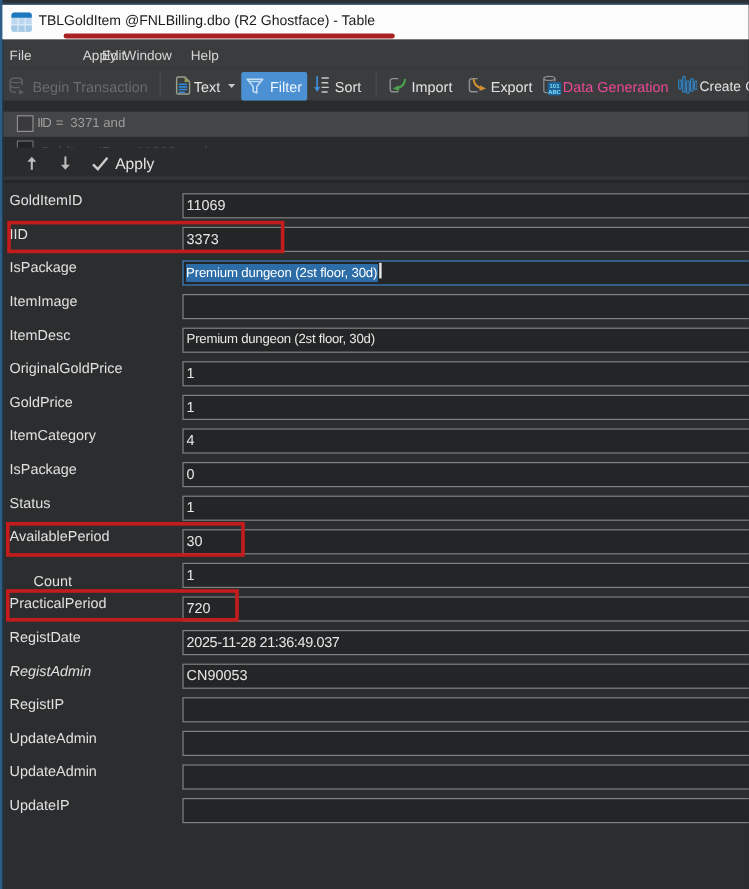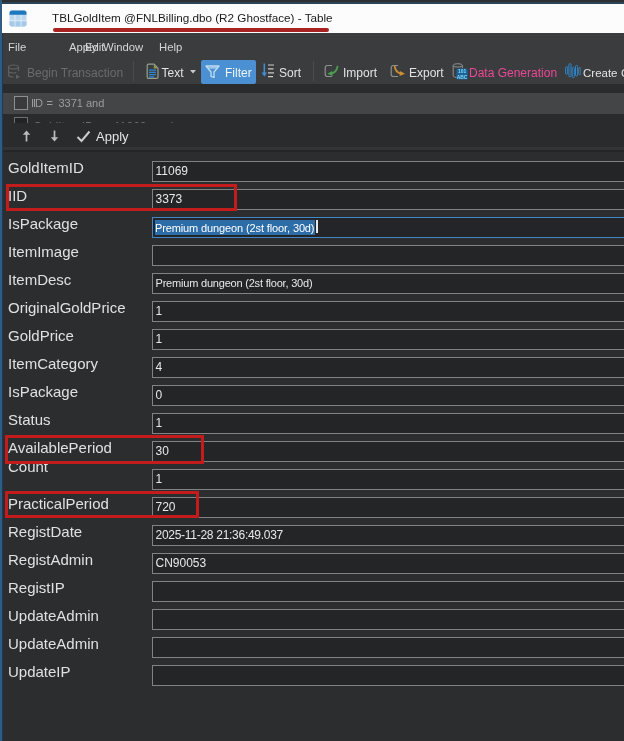--- a/index.html
+++ b/index.html
@@ -1,36 +1,36 @@
 <!DOCTYPE html>
 <html><head>
 <meta charset="utf-8">
 <style>
 * { margin:0; padding:0; box-sizing:border-box; }
 html,body { width:624px; height:741px; overflow:hidden; }
 body { font-family:"Liberation Sans", sans-serif; background:#2c2d2e; position:relative; }
 .abs { position:absolute; }
-.label { position:absolute; left:8px; color:#e0e0e0; font-size:15px; height:15px; line-height:15px; }
+.label { position:absolute; left:8px; color:#e0e0e0; font-size:12px; height:15px; line-height:15px; }
 .inp { position:absolute; left:152px; width:478px; height:21px; background:#242526; border:1px solid #828282; color:#e8e8e8; font-size:12px; line-height:19px; padding-left:2.5px; white-space:nowrap; }
 .redbox { position:absolute; border:3px solid #c41c1c; background:transparent; z-index:50; }
 </style>
 </head>
 <body>
 
 <div class="abs" style="left:0;top:0;width:624px;height:2px;background:#2d3032;"></div>
 <div class="abs" style="left:0;top:2px;width:624px;height:2px;background:#2c4356;"></div>
 
 <div class="abs" style="left:0;top:4px;width:624px;height:29px;background:#fcfcfc;"></div>
 <svg class="abs" style="left:9px;top:10px;" width="18" height="17" viewBox="0 0 18 17">
   <rect x="0.5" y="0.5" width="17" height="16" rx="2.5" fill="#bdd8ee"></rect>
   <path d="M0.5 11 h17 v3.5 q0 2-2.5 2 h-12 q-2.5 0-2.5-2 Z" fill="#a5c9e6"></path>
   <path d="M6 4.5 v12 M12 4.5 v12 M0.5 10.8 h17" stroke="#e8f2fa" stroke-width="1" opacity="0.8"></path>
   <path d="M0.5 3 q0-2.5 2.5-2.5 h12 q2.5 0 2.5 2.5 v1.8 H0.5 Z" fill="#1e78bd"></path>
 </svg>
-<div class="abs" style="left:32px;top:4px;height:27px;line-height:27px;color:#1b1b1b;font-size:11.7px;margin-left:20px;">TBLGoldItem @FNLBilling.dbo (R2 Ghostface) - Table</div>
+<div class="abs" style="left:32px;top:4px;height:27px;line-height:27px;color:#1b1b1b;font-size:11.7px;">TBLGoldItem @FNLBilling.dbo (R2 Ghostface) - Table</div>
 <div class="abs" style="left:53px;top:28px;width:276px;height:4px;background:#a82222;border-radius:2px;z-index:60;"></div>
 
 <div class="abs" style="left:0;top:33px;width:624px;height:24px;background:#3b3c3d;"></div>
 <div class="abs" style="left:0;top:34.8px;height:24px;line-height:24px;color:#d6d6d6;font-size:11.3px;">
   <span style="position:absolute;left:8px;">File</span>
   <span style="position:absolute;left:37px;margin-left:48px;">Edit</span>
   <span style="position:absolute;left:69px;">Apply</span>
   <span style="position:absolute;left:103px;">Window</span>
   <span style="position:absolute;left:159px;">Help</span>
 </div>
@@ -156,27 +156,27 @@
 <div class="label" style="top:327.5px;">GoldPrice</div>        
 <div class="inp" style="top:329px;">1</div>
 <div class="label" style="top:355.5px;">ItemCategory</div>     
 <div class="inp" style="top:357px;">4</div>
 <div class="label" style="top:383.5px;">IsPackage</div>        
 <div class="inp" style="top:385px;">0</div>
 <div class="label" style="top:411.5px;">Status</div>           
 <div class="inp" style="top:413px;">1</div>
 <div class="label" style="top:439.5px;">AvailablePeriod</div>  
 <div class="inp" style="top:441px;">30</div>
-<div class="label" style="top:459px;">Count</div>            
+<div class="label" style="top:477px;margin-left:20px;">Count</div>            
 <div class="inp" style="top:469px;">1</div>
 <div class="label" style="top:495.5px;">PracticalPeriod</div>  
 <div class="inp" style="top:497px;">720</div>
 <div class="label" style="top:523.5px;">RegistDate</div>       
 <div class="inp" style="top:525px;letter-spacing:-0.28px;">2025-11-28 21:36:49.037</div>
-<div class="label" style="top:551.5px;">RegistAdmin</div>      
+<div class="label" style="top:551.5px;font-style:italic;">RegistAdmin</div>      
 <div class="inp" style="top:553px;">CN90053</div>
 <div class="label" style="top:579.5px;">RegistIP</div>         
 <div class="inp" style="top:581px;"></div>
 <div class="label" style="top:607.5px;">UpdateAdmin</div>       
 <div class="inp" style="top:609px;"></div>
 <div class="label" style="top:635.5px;">UpdateAdmin</div>      
 <div class="inp" style="top:637px;"></div>
 <div class="label" style="top:663.5px;">UpdateIP</div>         
 <div class="inp" style="top:665px;"></div>
 

